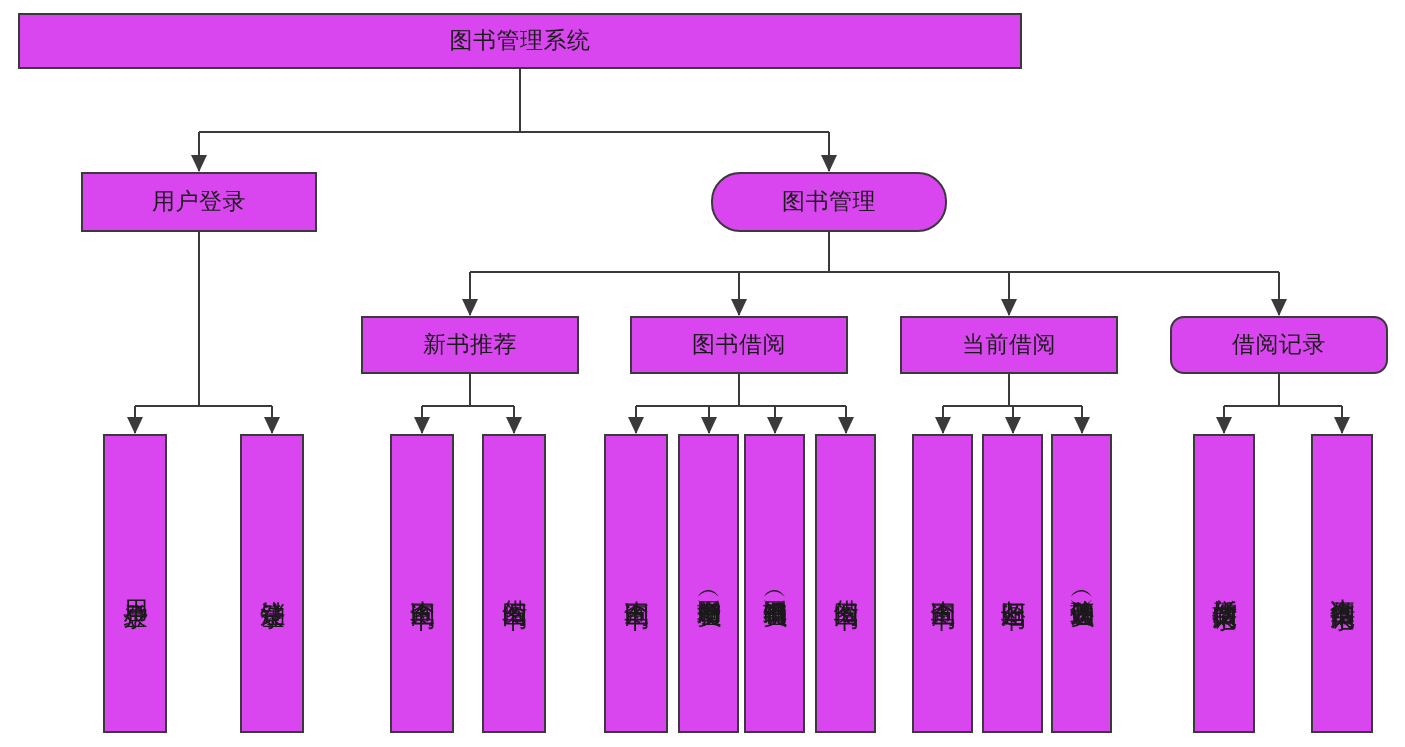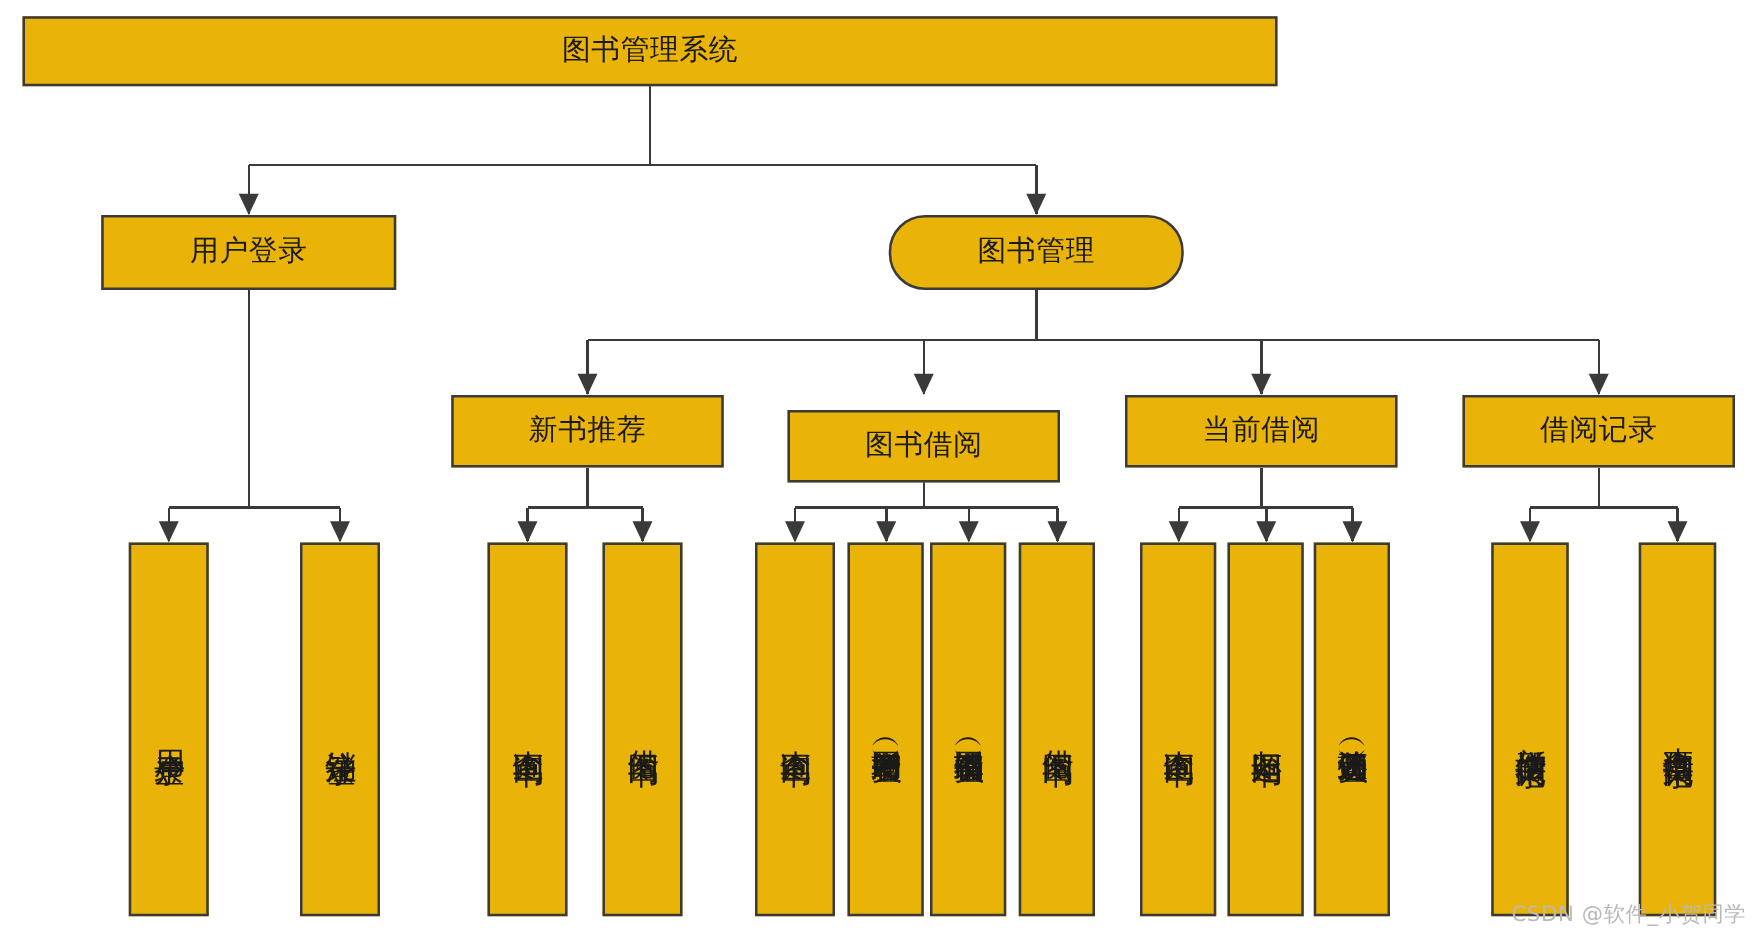--- a/index.html
+++ b/index.html
@@ -20,21 +20,21 @@
   #diagram-svg {
     position: absolute;
     left: 0;
     top: 0;
     width: 1405px;
     height: 747px;
   }
   .node-box {
     position: absolute;
     box-sizing: border-box;
-    background: #eab308;
+    background: #d946ef;
     border: 2px solid #3a3a3a;
     display: flex;
     align-items: center;
     justify-content: center;
     overflow: hidden;
   }
   .node-label-h {
     font-size: 23px;
     line-height: 1.2;
     color: #1a1a1a;
@@ -134,27 +134,27 @@
       </div>
       <div class="node-box" style="left: 81px; top: 172px; width: 236px; height: 60px;">
         <span class="node-label-h">用户登录</span>
       </div>
       <div class="node-box" style="left: 711px; top: 172px; width: 236px; height: 60px; border-radius: 29px;">
         <span class="node-label-h">图书管理</span>
       </div>
       <div class="node-box" style="left: 361px; top: 316px; width: 218px; height: 58px;">
         <span class="node-label-h">新书推荐</span>
       </div>
-      <div class="node-box" style="left: 630px; top: 328px; width: 218px; height: 58px;">
+      <div class="node-box" style="left: 630px; top: 316px; width: 218px; height: 58px;">
         <span class="node-label-h">图书借阅</span>
       </div>
       <div class="node-box" style="left: 900px; top: 316px; width: 218px; height: 58px; text-align: right;">
         <span class="node-label-h">当前借阅</span>
       </div>
-      <div class="node-box" style="left: 1170px; top: 316px; width: 218px; height: 58px;">
+      <div class="node-box" style="left: 1170px; top: 316px; width: 218px; height: 58px; border-radius: 14px;">
         <span class="node-label-h">借阅记录</span>
       </div>
       <div class="node-box leaf" style="left: 103px; top: 434px; width: 64px; height: 299px;">
         <span class="node-label-v">用户登录</span>
       </div>
       <div class="node-box leaf" style="left: 240px; top: 434px; width: 64px; height: 299px;">
         <span class="node-label-v">注销登录</span>
       </div>
       <div class="node-box leaf" style="left: 390px; top: 434px; width: 64px; height: 299px;">
         <span class="node-label-v">查询图书</span>
@@ -183,14 +183,13 @@
       <div class="node-box leaf" style="left: 1051px; top: 434px; width: 61px; height: 299px;">
         <span class="node-label-v small">确认归还（管理员）</span>
       </div>
       <div class="node-box leaf" style="left: 1193px; top: 434px; width: 62px; height: 299px;">
         <span class="node-label-v">新增借阅记录</span>
       </div>
       <div class="node-box leaf" style="left: 1311px; top: 434px; width: 62px; height: 299px;">
         <span class="node-label-v">查询借阅记录</span>
       </div>
     </div>
-  <div id="watermark">CSDN @软件_小贺同学</div>
 </div>
 
 </body></html>

